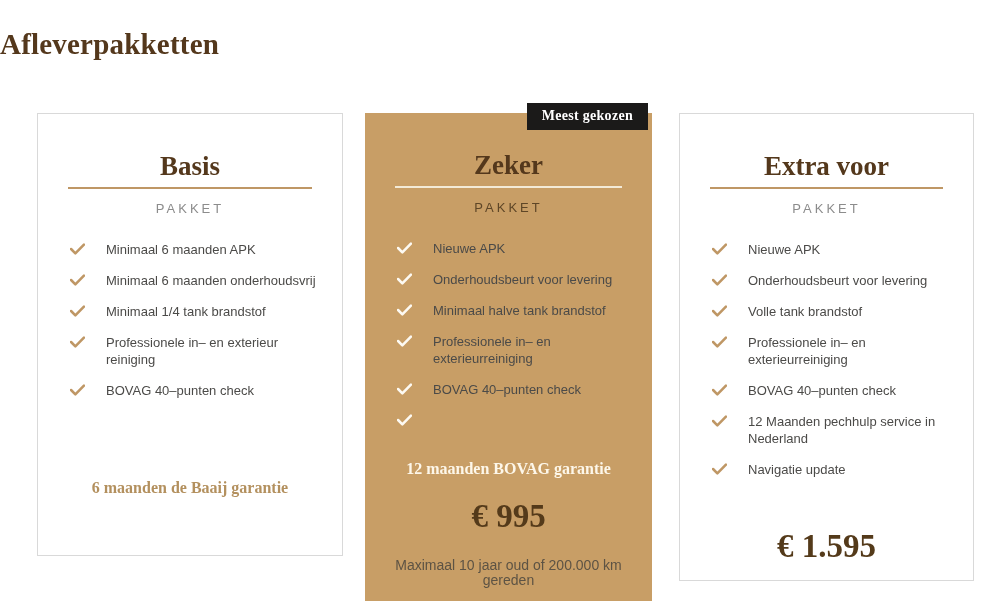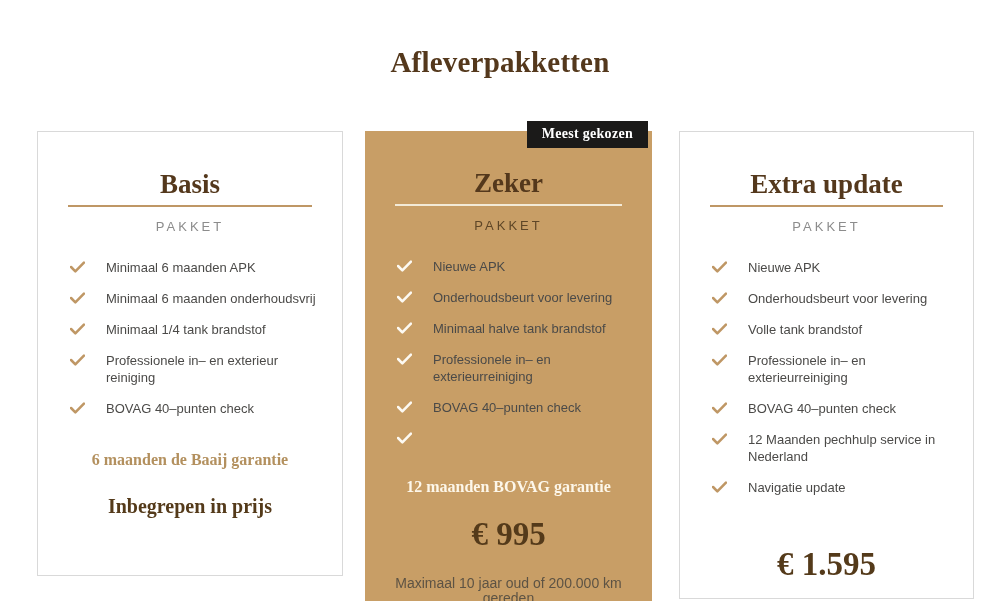--- a/index.html
+++ b/index.html
@@ -3,26 +3,25 @@
 <meta charset="utf-8">
 <style>
   * { box-sizing: border-box; }
   html, body { margin: 0; padding: 0; }
   body {
     width: 1000px; height: 601px; overflow: hidden;
     background: #ffffff;
     font-family: "Liberation Sans", sans-serif;
   }
   .page-title {
-    margin: 44px 0 0;
+    margin: 26px 0 0;
     font-family: "Liberation Serif", serif;
     font-weight: 700;
     font-size: 29px;
     line-height: 36px;
-    text-align: center;
     color: var(--dark-brown, #54381c);
     letter-spacing: 0.2px;
   }
   .cards-row {
     display: flex;
     align-items: flex-start;
     margin-top: 51px;
   }
   .card {
     display: flex;
@@ -177,21 +176,20 @@
         <span class="check">
             <svg width="15" height="12" viewBox="0 0 14 11">
               <path d="M1 5.5 L5 9.5 L13 1.5" fill="none" stroke="currentColor" stroke-width="2.4" stroke-linecap="round" stroke-linejoin="round"></path>
             </svg>
           </span>
         <span>BOVAG 40–punten check</span>
       </li>
     </ul>
     <div class="spacer"></div>
     <div class="guarantee">6 maanden de Baaij garantie</div>
-    <div class="price price--included">Inbegrepen in prijs</div>
   </div>
 
   <div class="card card--zeker">
     <div class="badge">Meest gekozen</div>
     <div class="card-title">Zeker</div>
     <div class="divider"></div>
     <div class="card-subtitle">PAKKET</div>
     <ul class="features">
       <li>
         <span class="check">
@@ -241,21 +239,21 @@
           </span>
       </li>
     </ul>
     <div class="spacer"></div>
     <div class="guarantee">12 maanden BOVAG garantie</div>
     <div class="price price--amount">€ 995</div>
     <div class="note">Maximaal 10 jaar oud of 200.000 km gereden</div>
   </div>
 
   <div class="card card--extra">
-    <div class="card-title">Extra update</div>
+    <div class="card-title">Extra voor</div>
     <div class="divider"></div>
     <div class="card-subtitle">PAKKET</div>
     <ul class="features">
       <li>
         <span class="check">
             <svg width="15" height="12" viewBox="0 0 14 11">
               <path d="M1 5.5 L5 9.5 L13 1.5" fill="none" stroke="currentColor" stroke-width="2.4" stroke-linecap="round" stroke-linejoin="round"></path>
             </svg>
           </span>
         <span>Nieuwe APK</span>

